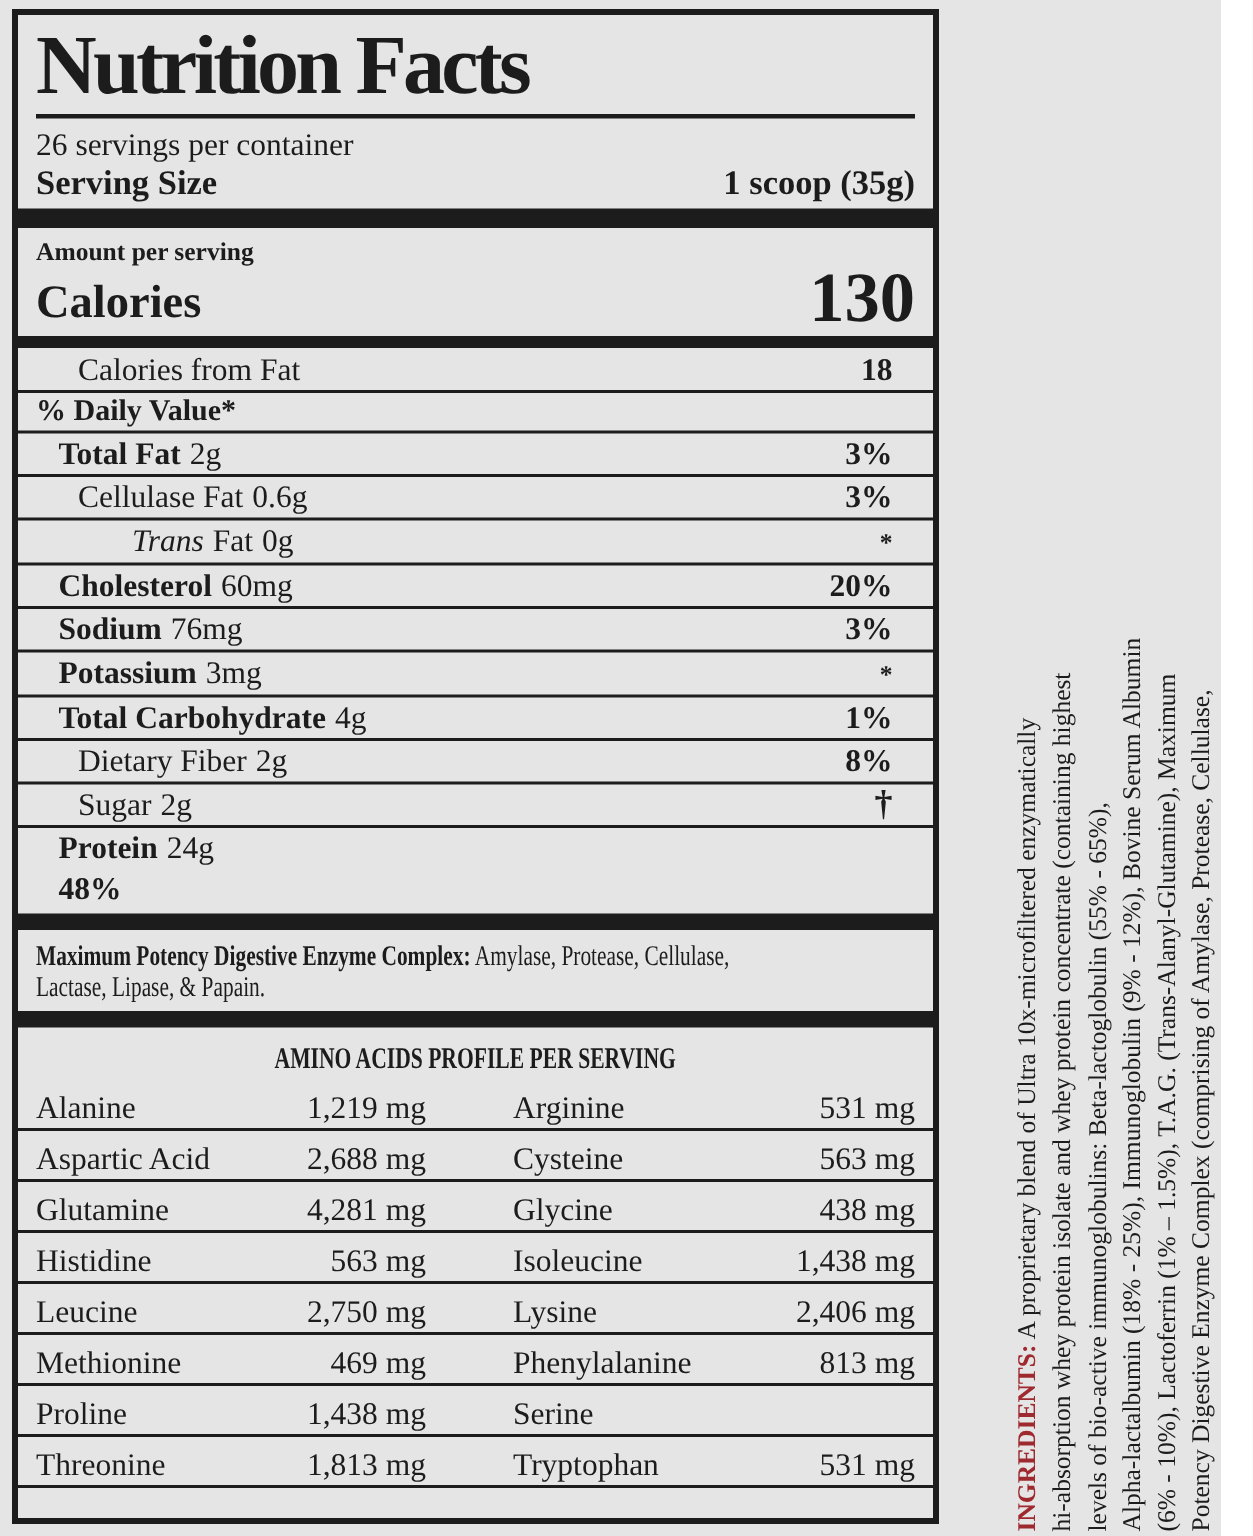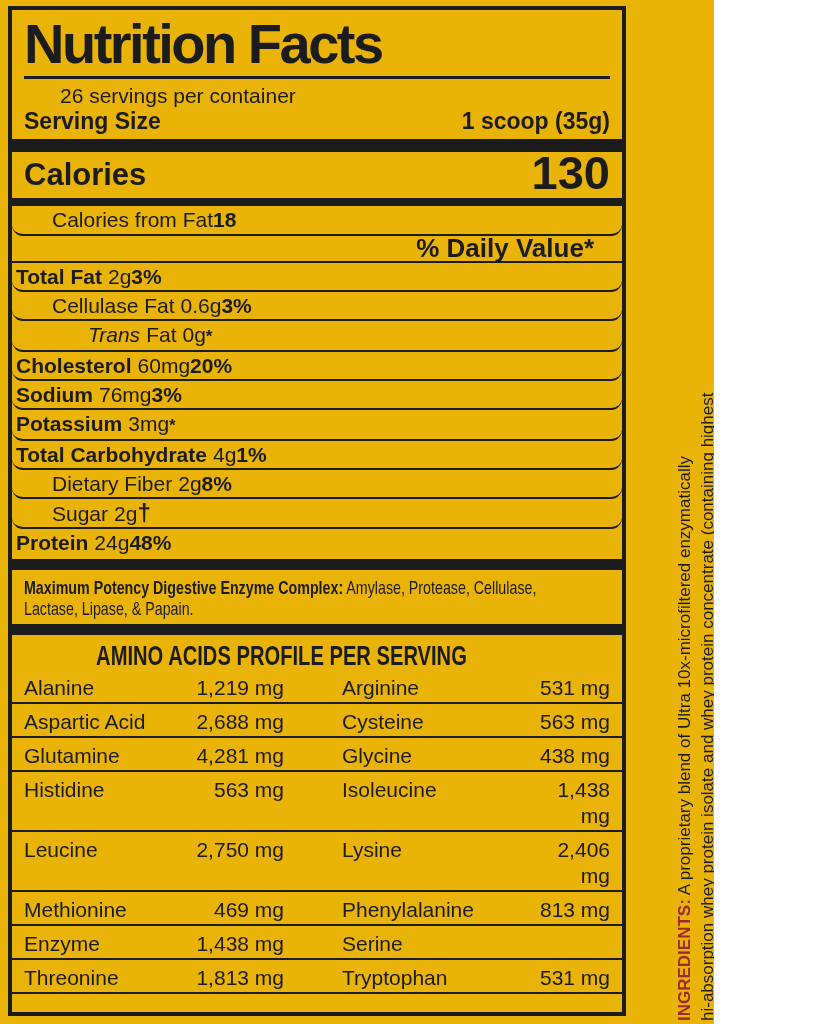--- a/index.html
+++ b/index.html
@@ -1,49 +1,49 @@
 <!DOCTYPE html>
 <html><head>
 <meta charset="utf-8">
 <style>
   html,body{margin:0;padding:0;background:#ffffff;}
-  .page{position:relative;width:714px;height:1024px;background:#eab308;overflow:hidden;
-        font-family:Liberation Sans, sans-serif;color:#1c1c1c;}
+  .page{position:relative;width:814px;height:1024px;background:#e5e5e5;overflow:hidden;
+        font-family:Liberation Serif, serif;color:#1c1c1c;}
   .panel{position:absolute;left:8px;top:6px;width:618px;height:1010px;
          border:4px solid #1c1c1c;box-sizing:border-box;padding:4px 12px 0 12px;overflow:hidden;}
   .title{font-size:56px;font-weight:bold;letter-spacing:-2.5px;line-height:60px;white-space:nowrap;}
   .rule3{height:3px;background:#1c1c1c;margin:2px 0 5px 0;}
-  .servings{font-size:21px;line-height:24px;margin-left:36px;}
+  .servings{font-size:21px;line-height:24px;}
   .ssrow{display:flex;justify-content:space-between;font-weight:bold;font-size:23px;line-height:27px;}
   .bar{background:#1c1c1c;margin-left:-12px;margin-right:-12px;}
   .bar13{height:13px;margin-top:4px;}
   .bar8{height:8px;margin-top:4px;}
   .bar11{height:11px;margin-top:3px;}
   .aps{font-weight:bold;font-size:17px;line-height:21px;margin-top:5px;}
   .calrow{display:flex;justify-content:space-between;align-items:flex-end;height:42px;text-align:center;}
   .calword{font-size:31px;font-weight:bold;line-height:38px;}
   .calval{font-size:47px;font-weight:bold;line-height:42px;}
-  .lrow{display:flex;justify-content:flex-start;align-items:baseline;
-        margin:0 -12px;padding:0 4px;border-bottom:2px solid #1c1c1c;border-radius:11px;}
+  .lrow{display:flex;justify-content:space-between;align-items:baseline;
+        margin:0 -12px;padding:0 27px;border-bottom:2px solid #1c1c1c;}
   .cff{font-size:21px;line-height:28px;padding-left:40px;}
   .cff .val{font-weight:bold;}
-  .dvh{display:block;text-align:right;font-weight:bold;font-size:26px;line-height:25px;
-       margin:0 -12px;padding:0 28px;border-bottom:2px solid #1c1c1c;}
+  .dvh{display:block;font-weight:bold;font-size:20px;line-height:25px;
+       margin:0 -12px;padding:0 12px;border-bottom:2px solid #1c1c1c;}
   .nrow{font-size:21px;line-height:27px;}
   .nrow .amt{margin-left:6px;}
   .nrow .nm b{font-weight:bold;}
   .sub{padding-left:40px;}
   .it{font-style:italic;margin-left:36px;}
   .dv{font-weight:bold;white-space:nowrap;}
   .dv.star{font-size:17px;}
   .dv.dag{font-size:24px;}
-  .noline{border-bottom:none;}
+  .noline{border-bottom:none;flex-direction:column;}
   .enzyme{margin:7px 0 5px 0;font-size:19px;line-height:21px;}
   .condense{display:inline-block;width:133%;transform:scaleX(0.75);transform-origin:0 0;white-space:pre-line;}
-  .amino-title-wrap{margin:8px 0 5px 0;font-size:28px;font-weight:bold;line-height:26px;}
+  .amino-title-wrap{text-align:center;margin:8px 0 5px 0;font-size:20px;font-weight:bold;line-height:26px;}
   .amino-title-wrap span{display:inline-block;transform:scaleX(0.72);transform-origin:center;white-space:nowrap;}
   .agrid{display:grid;grid-template-columns:168px 92px 58px 182px 1fr;
          font-size:21px;line-height:26px;align-items:baseline;
          margin:4px -12px;padding:1px 12px;border-bottom:2px solid #1c1c1c;}
   .agrid .v{text-align:right;}
   .ingredients{position:absolute;left:650px;top:1021px;width:700px;height:186px;
                transform:rotate(-90deg);transform-origin:0 0;
                font-size:17px;line-height:23.2px;white-space:pre-line;color:#1c1c1c;}
   .ing-label{font-weight:bold;}
 </style>
@@ -55,20 +55,21 @@
   <div class="panel">
     <div class="title">Nutrition Facts</div>
     <div class="rule3"></div>
     <div class="servings">26 servings per container</div>
     <div class="ssrow">
       <span>Serving Size</span>
       <span>1 scoop (35g)</span>
     </div>
     <div class="bar bar13"></div>
 
+    <div class="aps">Amount per serving</div>
     <div class="calrow">
       <span class="calword">Calories</span>
       <span class="calval">130</span>
     </div>
     <div class="bar bar8"></div>
 
     <div class="lrow cff">
       <span>Calories from Fat</span>
       <span class="val">18</span>
     </div>
@@ -162,21 +163,21 @@
         <span class="v">2,406 mg</span>
     </div>
     <div class="agrid">
       <span>Methionine</span>
         <span class="v">469 mg</span>
         <span></span>
       <span>Phenylalanine</span>
         <span class="v">813 mg</span>
     </div>
     <div class="agrid">
-      <span>Enzyme</span>
+      <span>Proline</span>
         <span class="v">1,438 mg</span>
         <span></span>
       <span>Serine</span>
     </div>
     <div class="agrid">
       <span>Threonine</span>
         <span class="v">1,813 mg</span>
         <span></span>
       <span>Tryptophan</span>
         <span class="v">531 mg</span>

